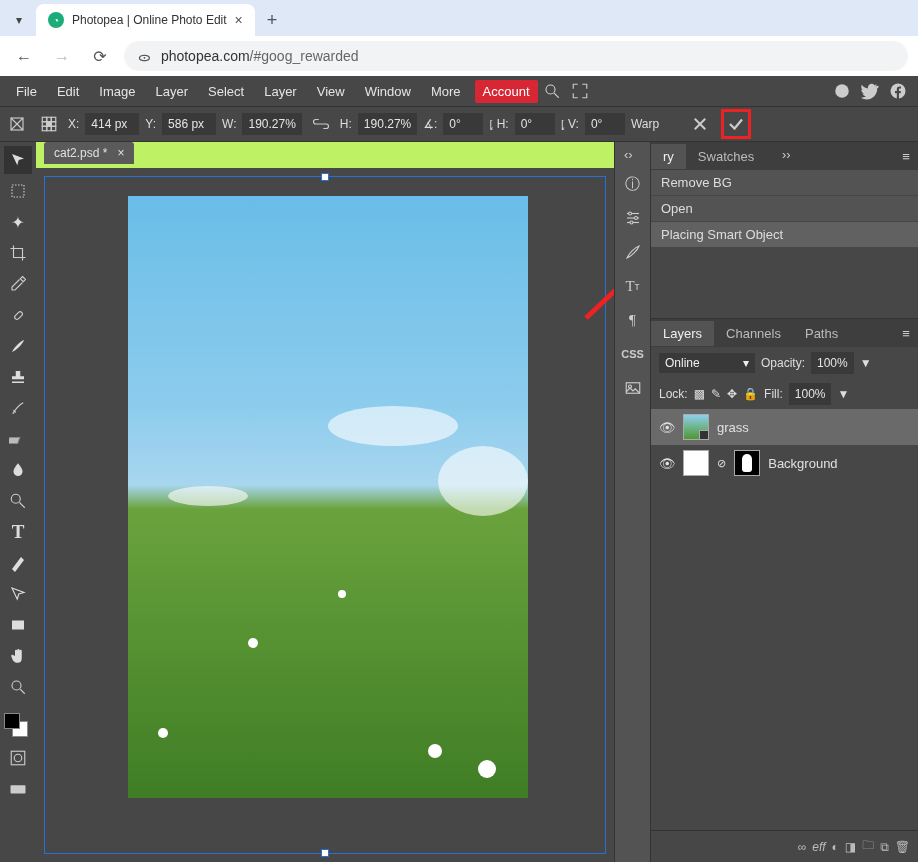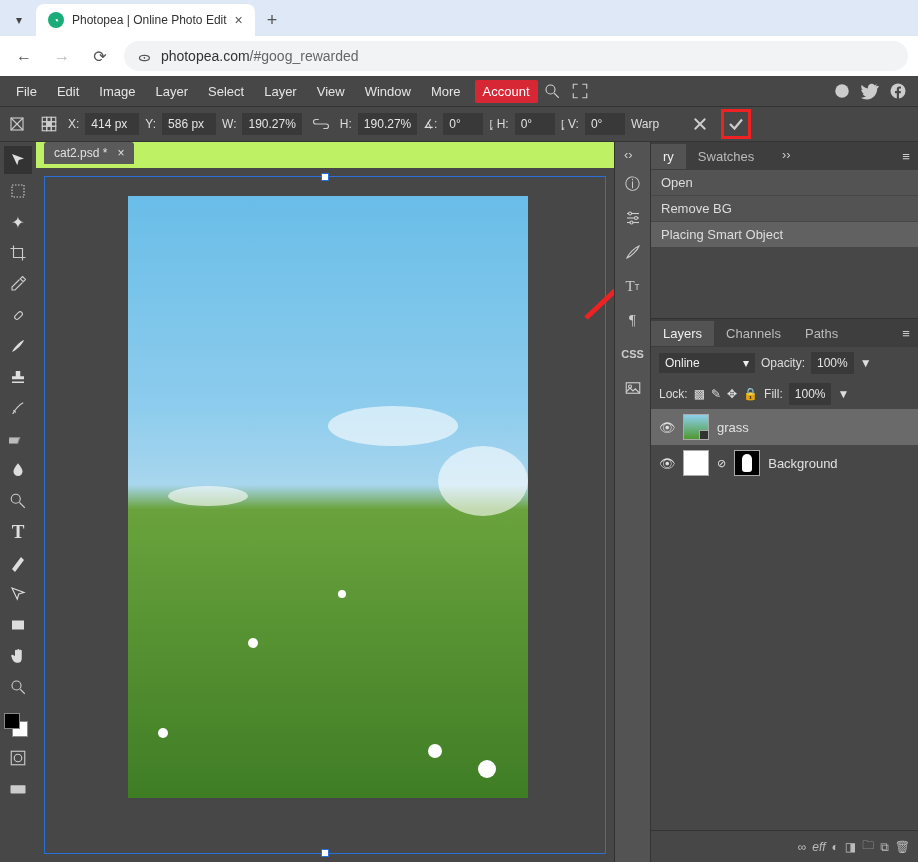--- a/index.html
+++ b/index.html
@@ -372,22 +372,22 @@
           </svg>
         </div>
     </div>
     <div class="panels">
       <div class="panel-tabstrip">
         <span class="ptab active">ry</span>
         <span class="ptab">Swatches</span>
         <span class="ptab-menu">≡</span>
       </div>
       <div class="history-list">
+        <div class="hist-item">Remove BG</div>
         <div class="hist-item">Open</div>
-        <div class="hist-item">Remove BG</div>
         <div class="hist-item active">Placing Smart Object</div>
       </div>
       <div class="hist-gap"></div>
 
       <div class="layers-panel">
         <div class="panel-tabstrip">
           <span class="ptab active">Layers</span>
           <span class="ptab">Channels</span>
           <span class="ptab">Paths</span>
           <span class="ptab-menu">≡</span>

